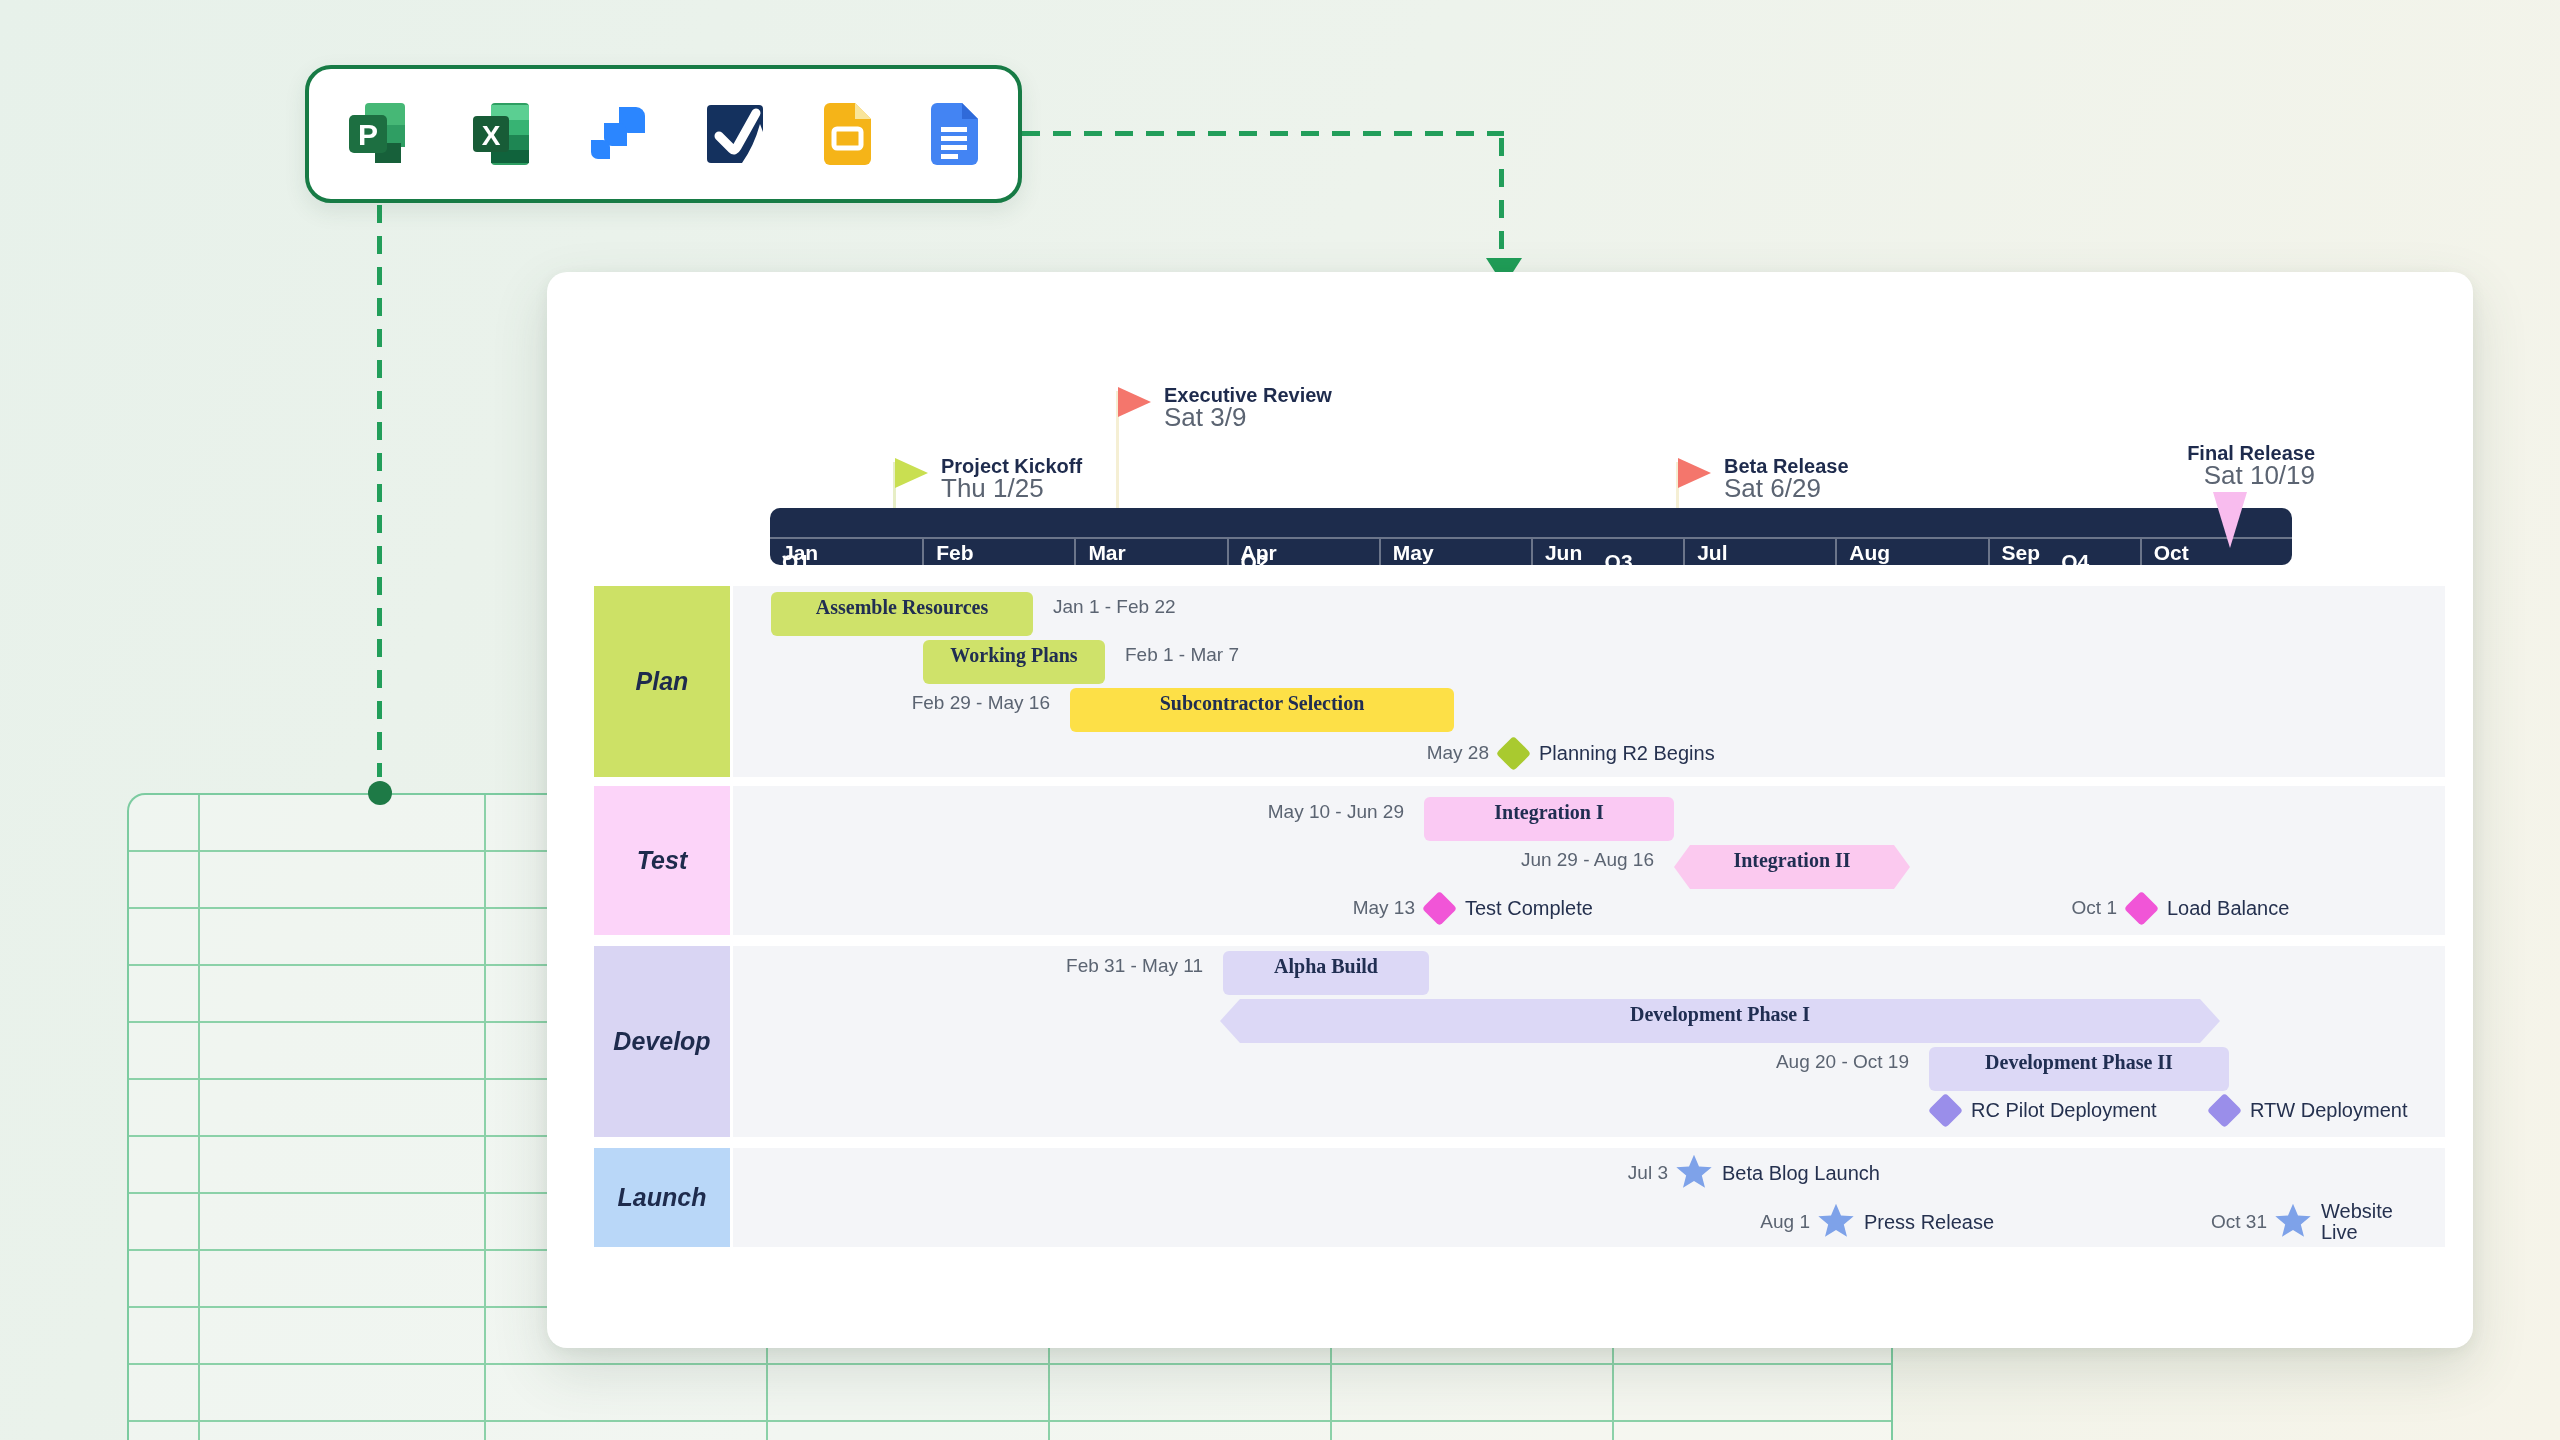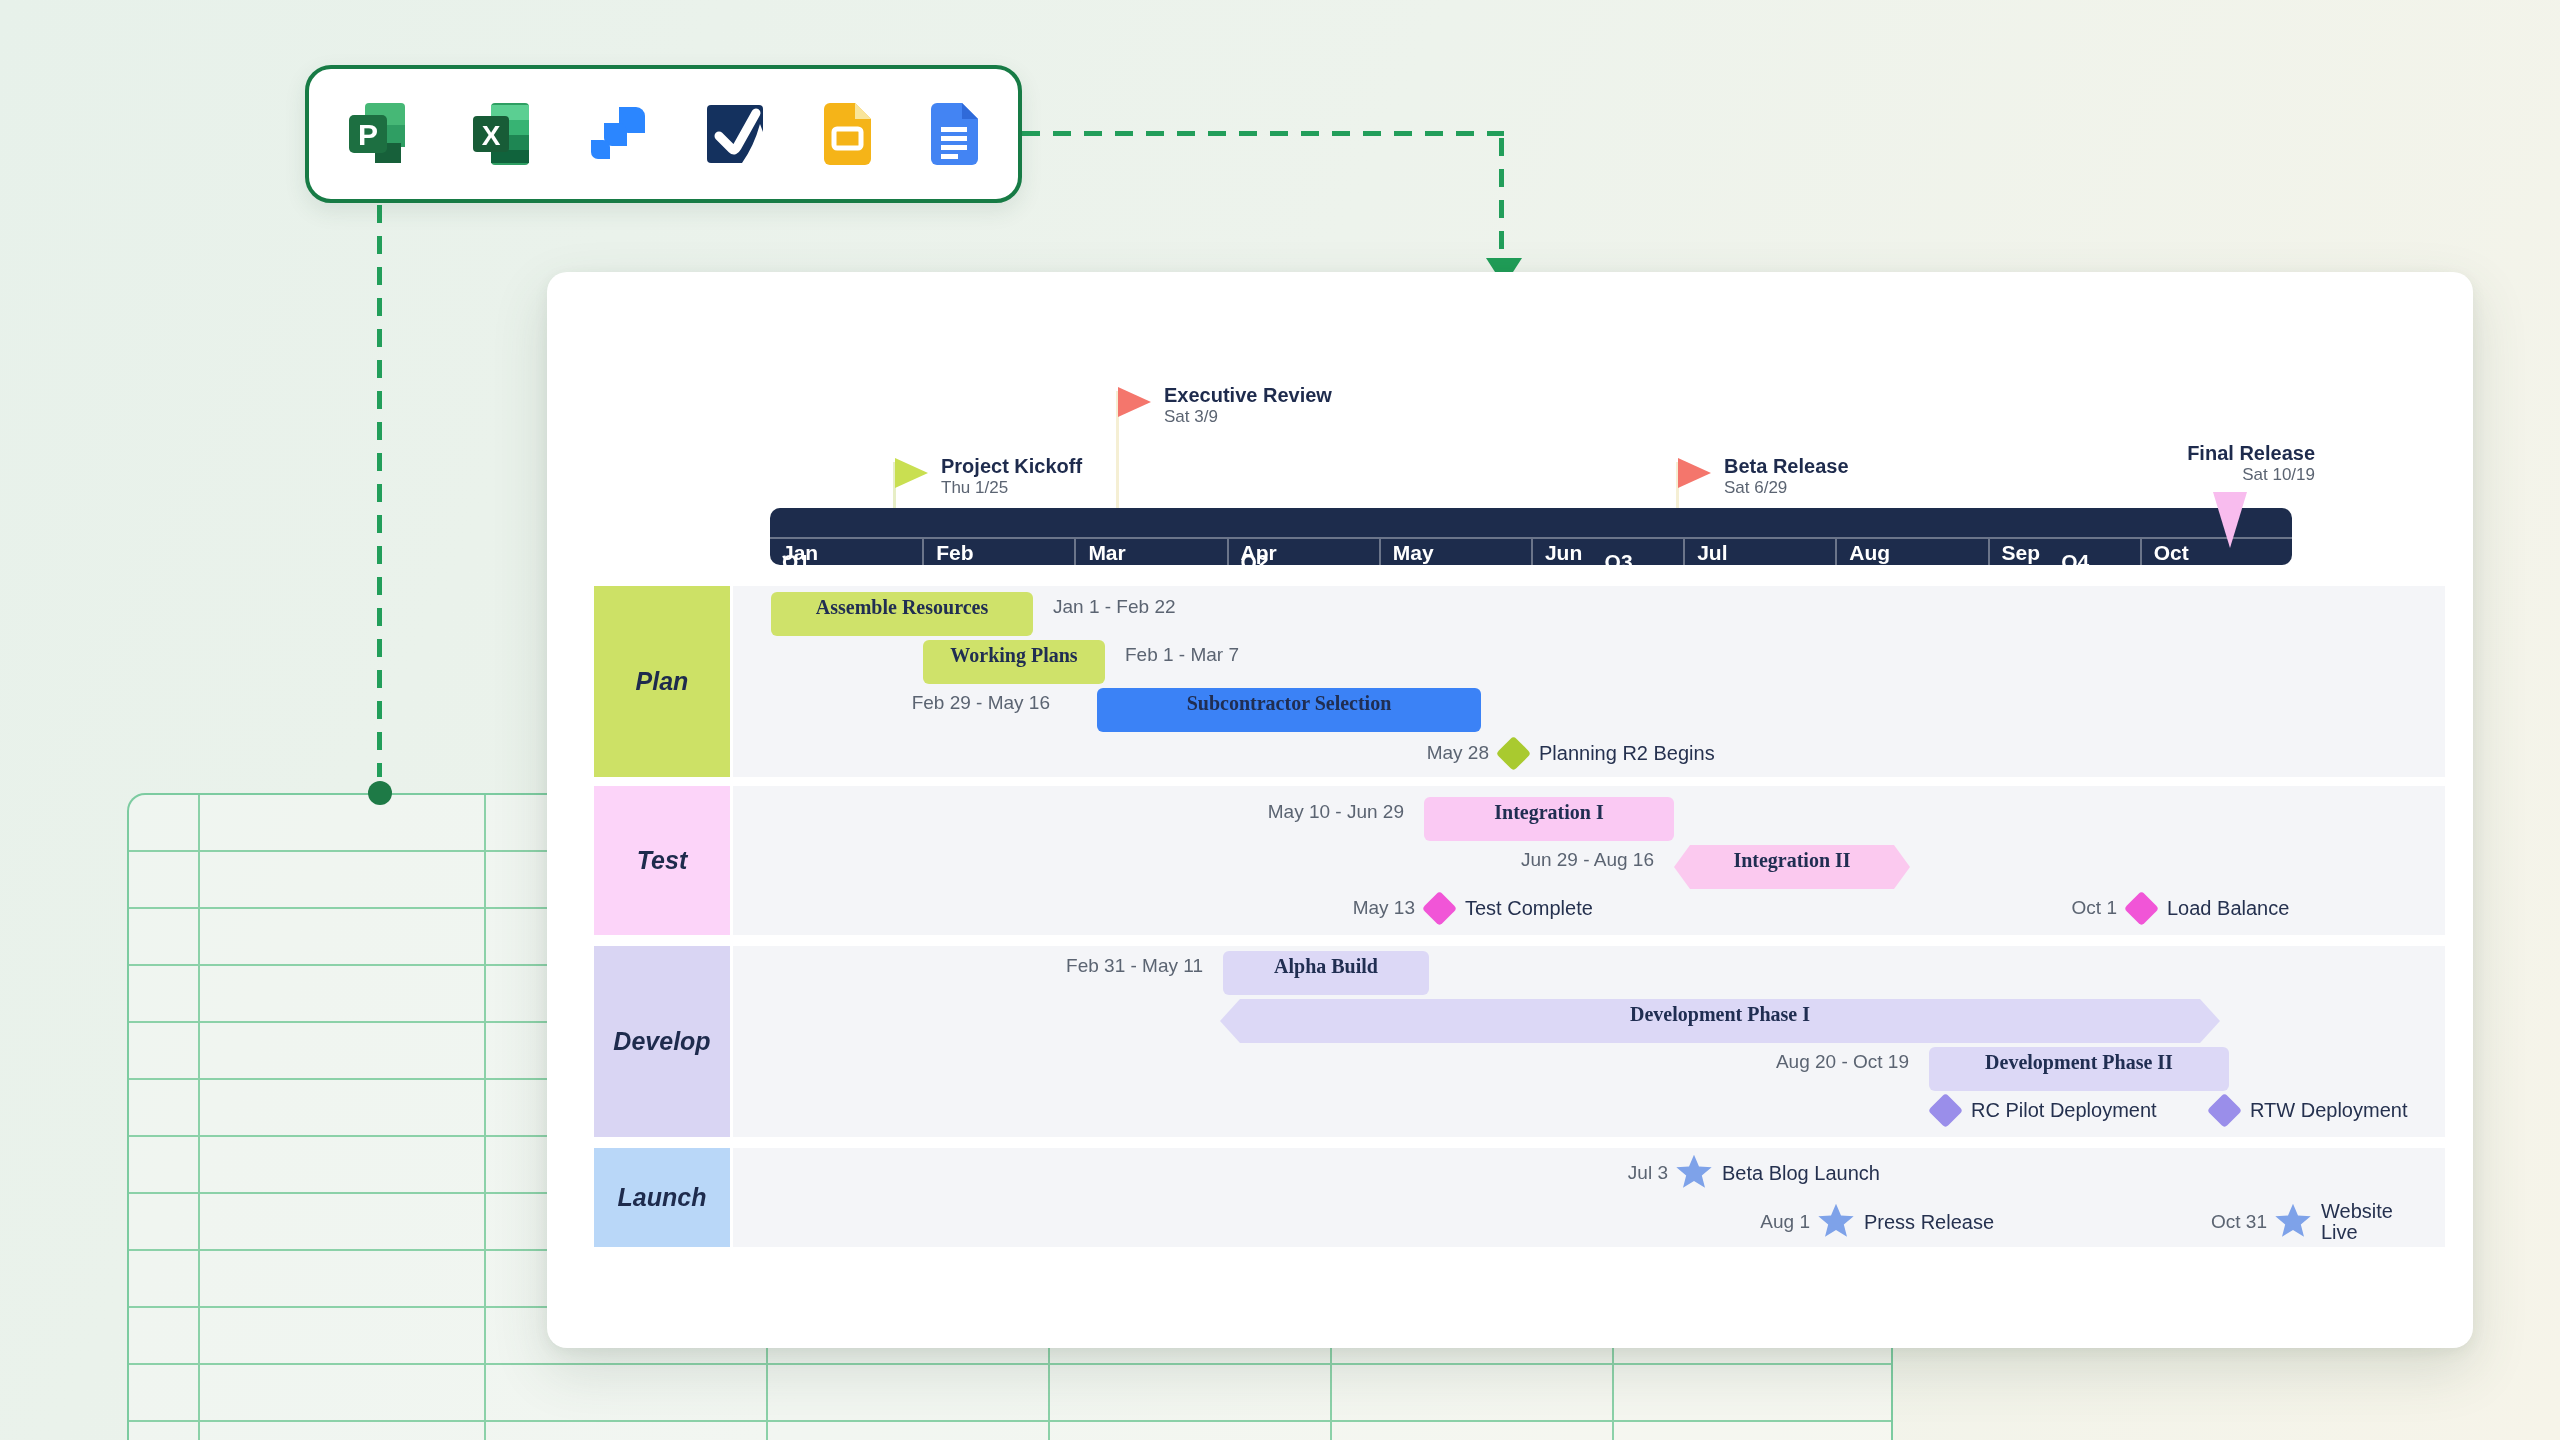--- a/index.html
+++ b/index.html
@@ -41,21 +41,21 @@
   .qcell{line-height:30px;margin-top:39px;}
   .mcell{line-height:27px;border-top:2px solid rgba(255,255,255,.35);}
   .qcell + .qcell,.mcell + .mcell{border-left:2px solid rgba(255,255,255,.35);}
 
   
   .stem{position:absolute;width:3px;z-index:1;}
   .flag{position:absolute;width:33px;height:30px;clip-path:polygon(0 0,100% 50%,0 100%);z-index:2;}
   .pin{position:absolute;width:34px;height:56px;clip-path:polygon(0 0,100% 0,50% 100%);z-index:2;}
   .ms-text{position:absolute;z-index:3;}
   .ms-title{font-size:20px;font-weight:700;color:#1e2b4d;line-height:22px;white-space:nowrap;}
-  .ms-date{font-size:17px;color:#5b6472;line-height:22px;white-space:nowrap;}
+  .ms-date{font-size:26px;color:#5b6472;line-height:22px;white-space:nowrap;}
   .ms-text.right{text-align:right;}
 
   
   .lane-strip{position:absolute;left:186px;width:1712px;background:#f4f5f8;}
   .lane-label{position:absolute;left:47px;width:136px;display:flex;align-items:center;justify-content:center;
               font-size:25px;font-weight:700;font-style:italic;color:#1e2b4d;}
   .bar{position:absolute;height:44px;border-radius:6px;font-family:Liberation Serif, serif;}
   .bar .lbl{display:block;text-align:center;line-height:30px;font-size:20px;font-weight:600;color:#202e52;white-space:nowrap;}
   .bar.bold .lbl{font-weight:700;}
   .bar.arrow{border-radius:0;}
@@ -187,21 +187,21 @@
       <div class="lane-strip" style="top: 314px; height: 191px;"></div>
       <div class="lane-label" style="top: 314px; height: 191px; background: rgb(205, 225, 102);">Plan</div>
       <div class="bar" style="left: 224px; top: 320px; width: 262px; background: rgb(207, 226, 106);">
         <div class="lbl">Assemble Resources</div>
       </div>
       <div class="date" style="top: 320px; left: 506px;">Jan 1 - Feb 22</div>
       <div class="bar" style="left: 376px; top: 368px; width: 182px; background: rgb(207, 226, 106);">
         <div class="lbl">Working Plans</div>
       </div>
       <div class="date" style="top: 368px; left: 578px;">Feb 1 - Mar 7</div>
-      <div class="bar" style="left: 523px; top: 416px; width: 384px; background: #3b82f6; margin-left: 27px;">
+      <div class="bar" style="left: 523px; top: 416px; width: 384px; background: #fde047;">
         <div class="lbl">Subcontractor Selection</div>
       </div>
       <div class="date" style="top: 416px; right: 1423px;">Feb 29 - May 16</div>
       <div class="diamond" style="left: 953.5px; top: 468.5px; background: rgb(169, 202, 47);"></div>
       <div class="itm-label" style="left: 992px; top: 466px;">Planning R2 Begins</div>
       <div class="date" style="top: 466px; right: 984px;">May 28</div>
       <div class="lane-strip" style="top: 514px; height: 149px;"></div>
       <div class="lane-label" style="top: 514px; height: 149px; background: rgb(252, 212, 249);">Test</div>
       <div class="bar" style="left: 877px; top: 525px; width: 250px; background: rgb(250, 201, 243);">
         <div class="lbl">Integration I</div>

